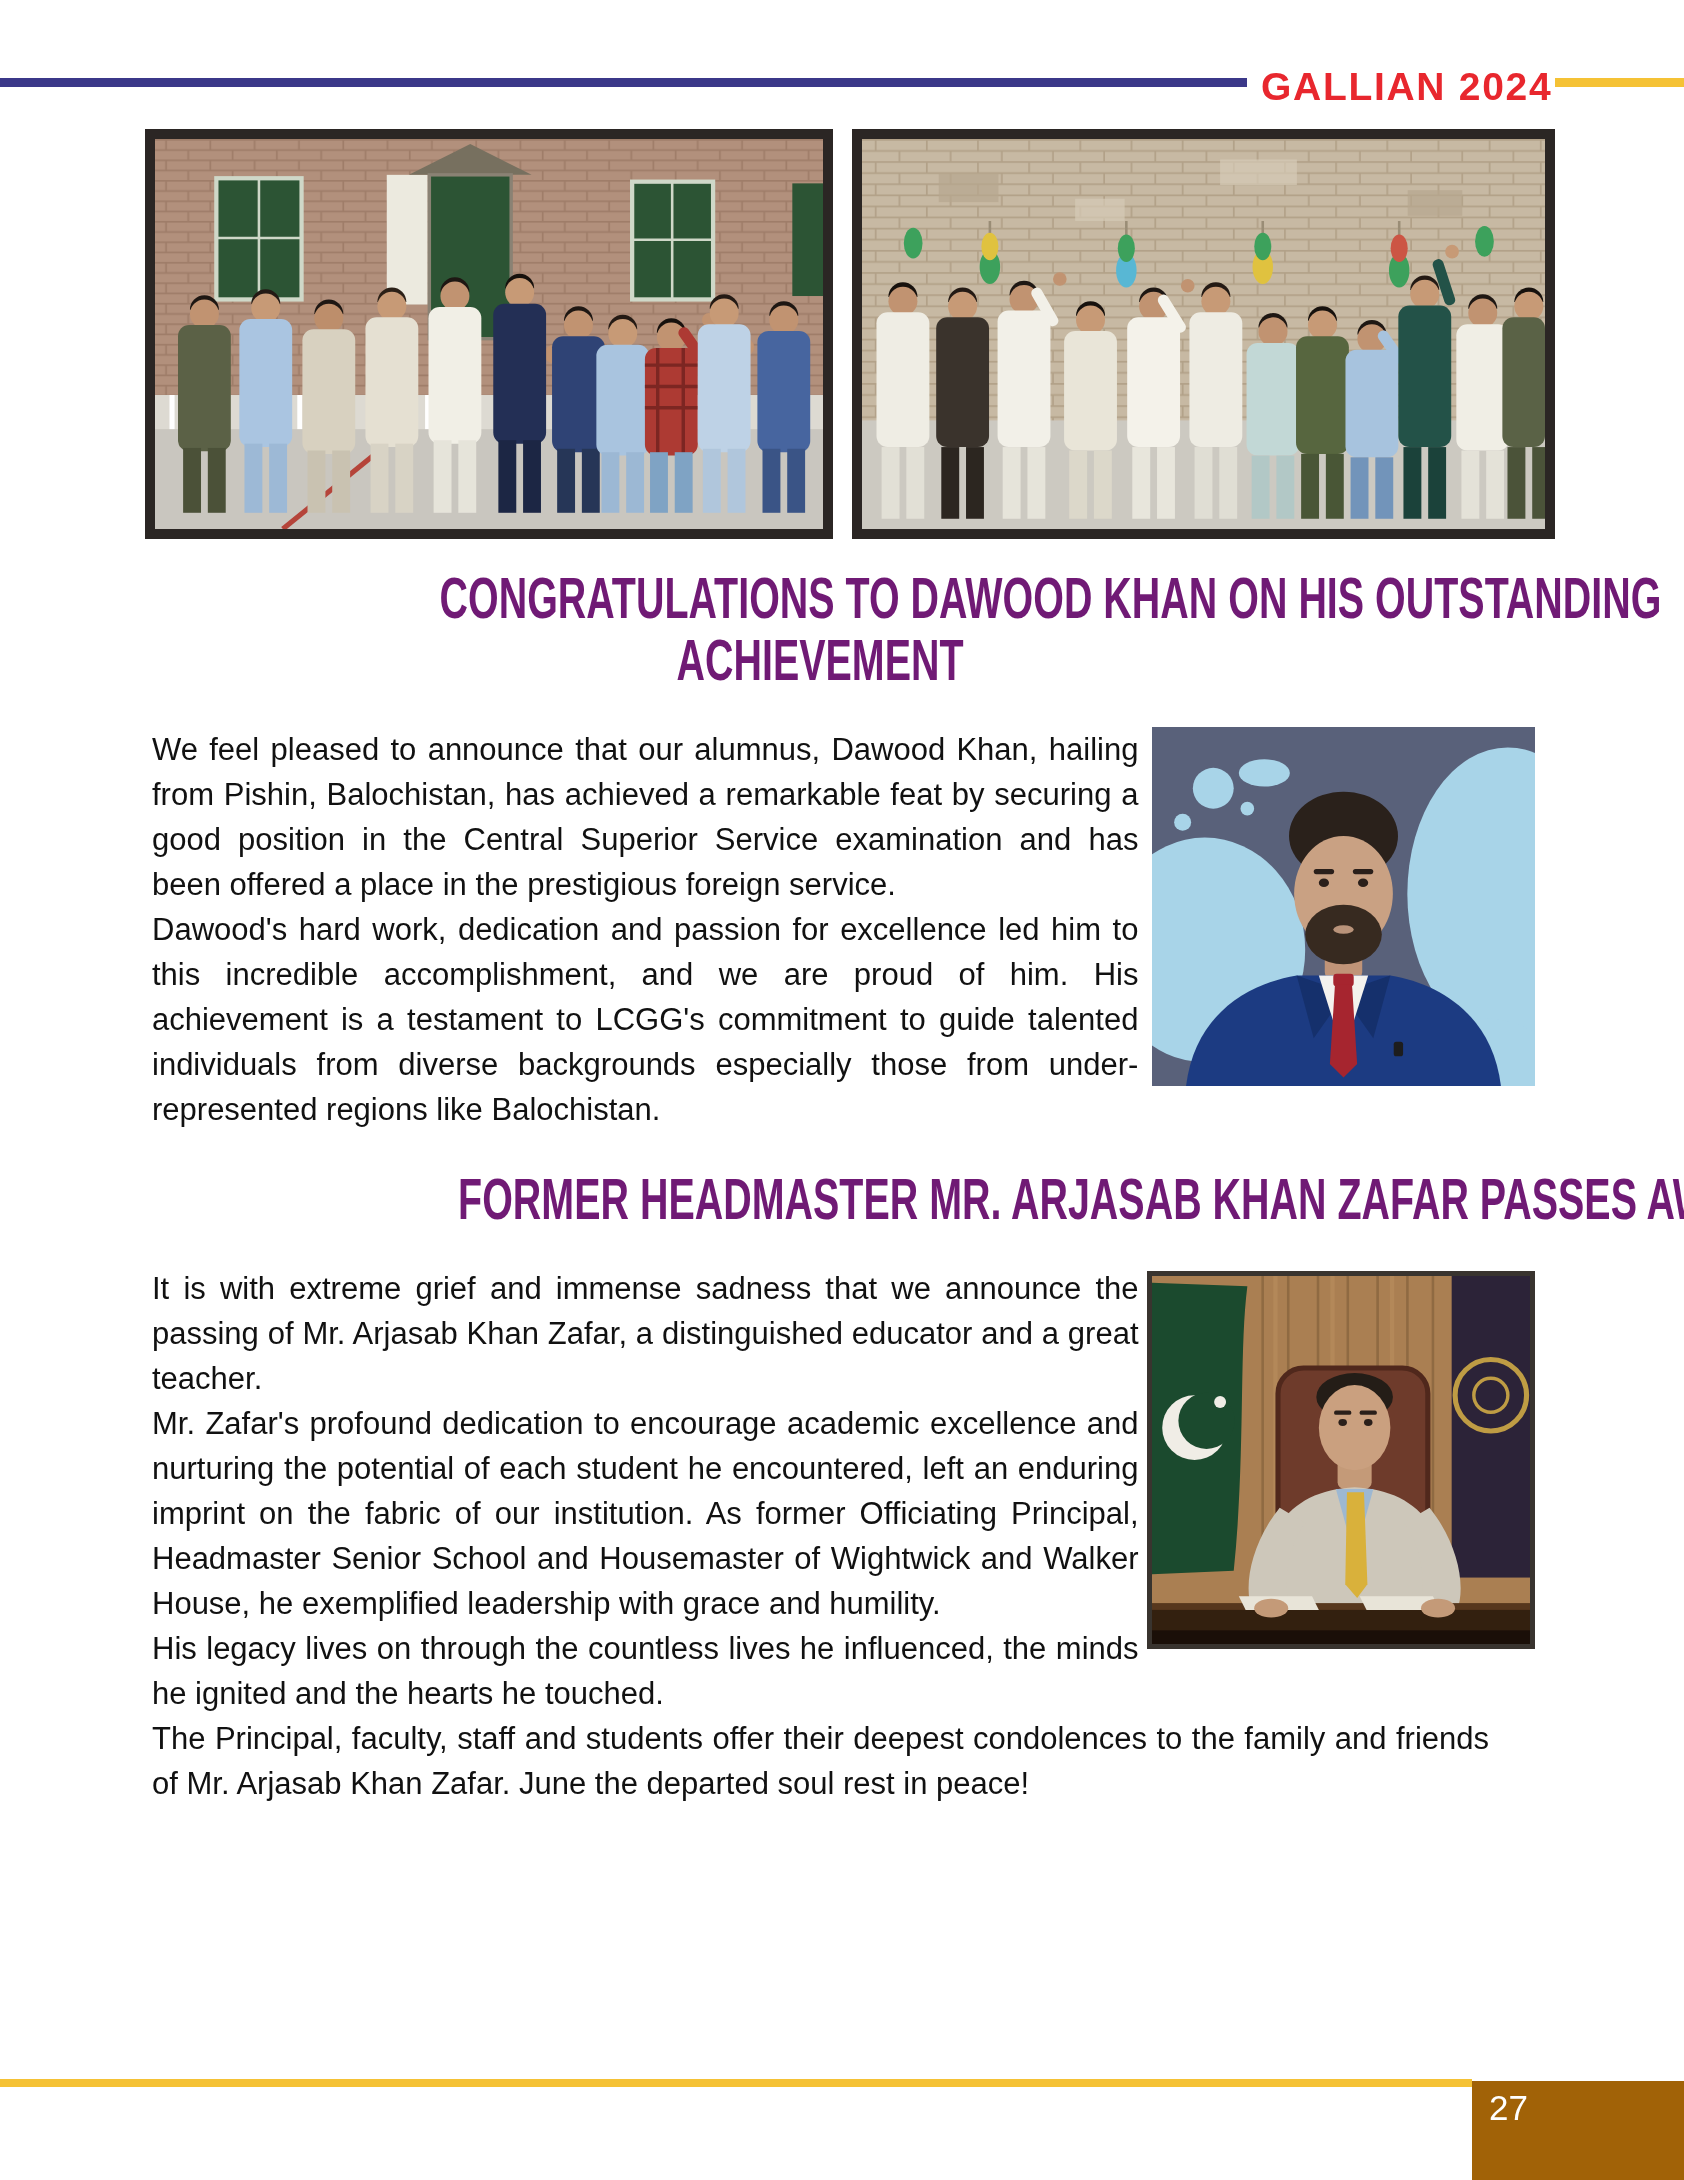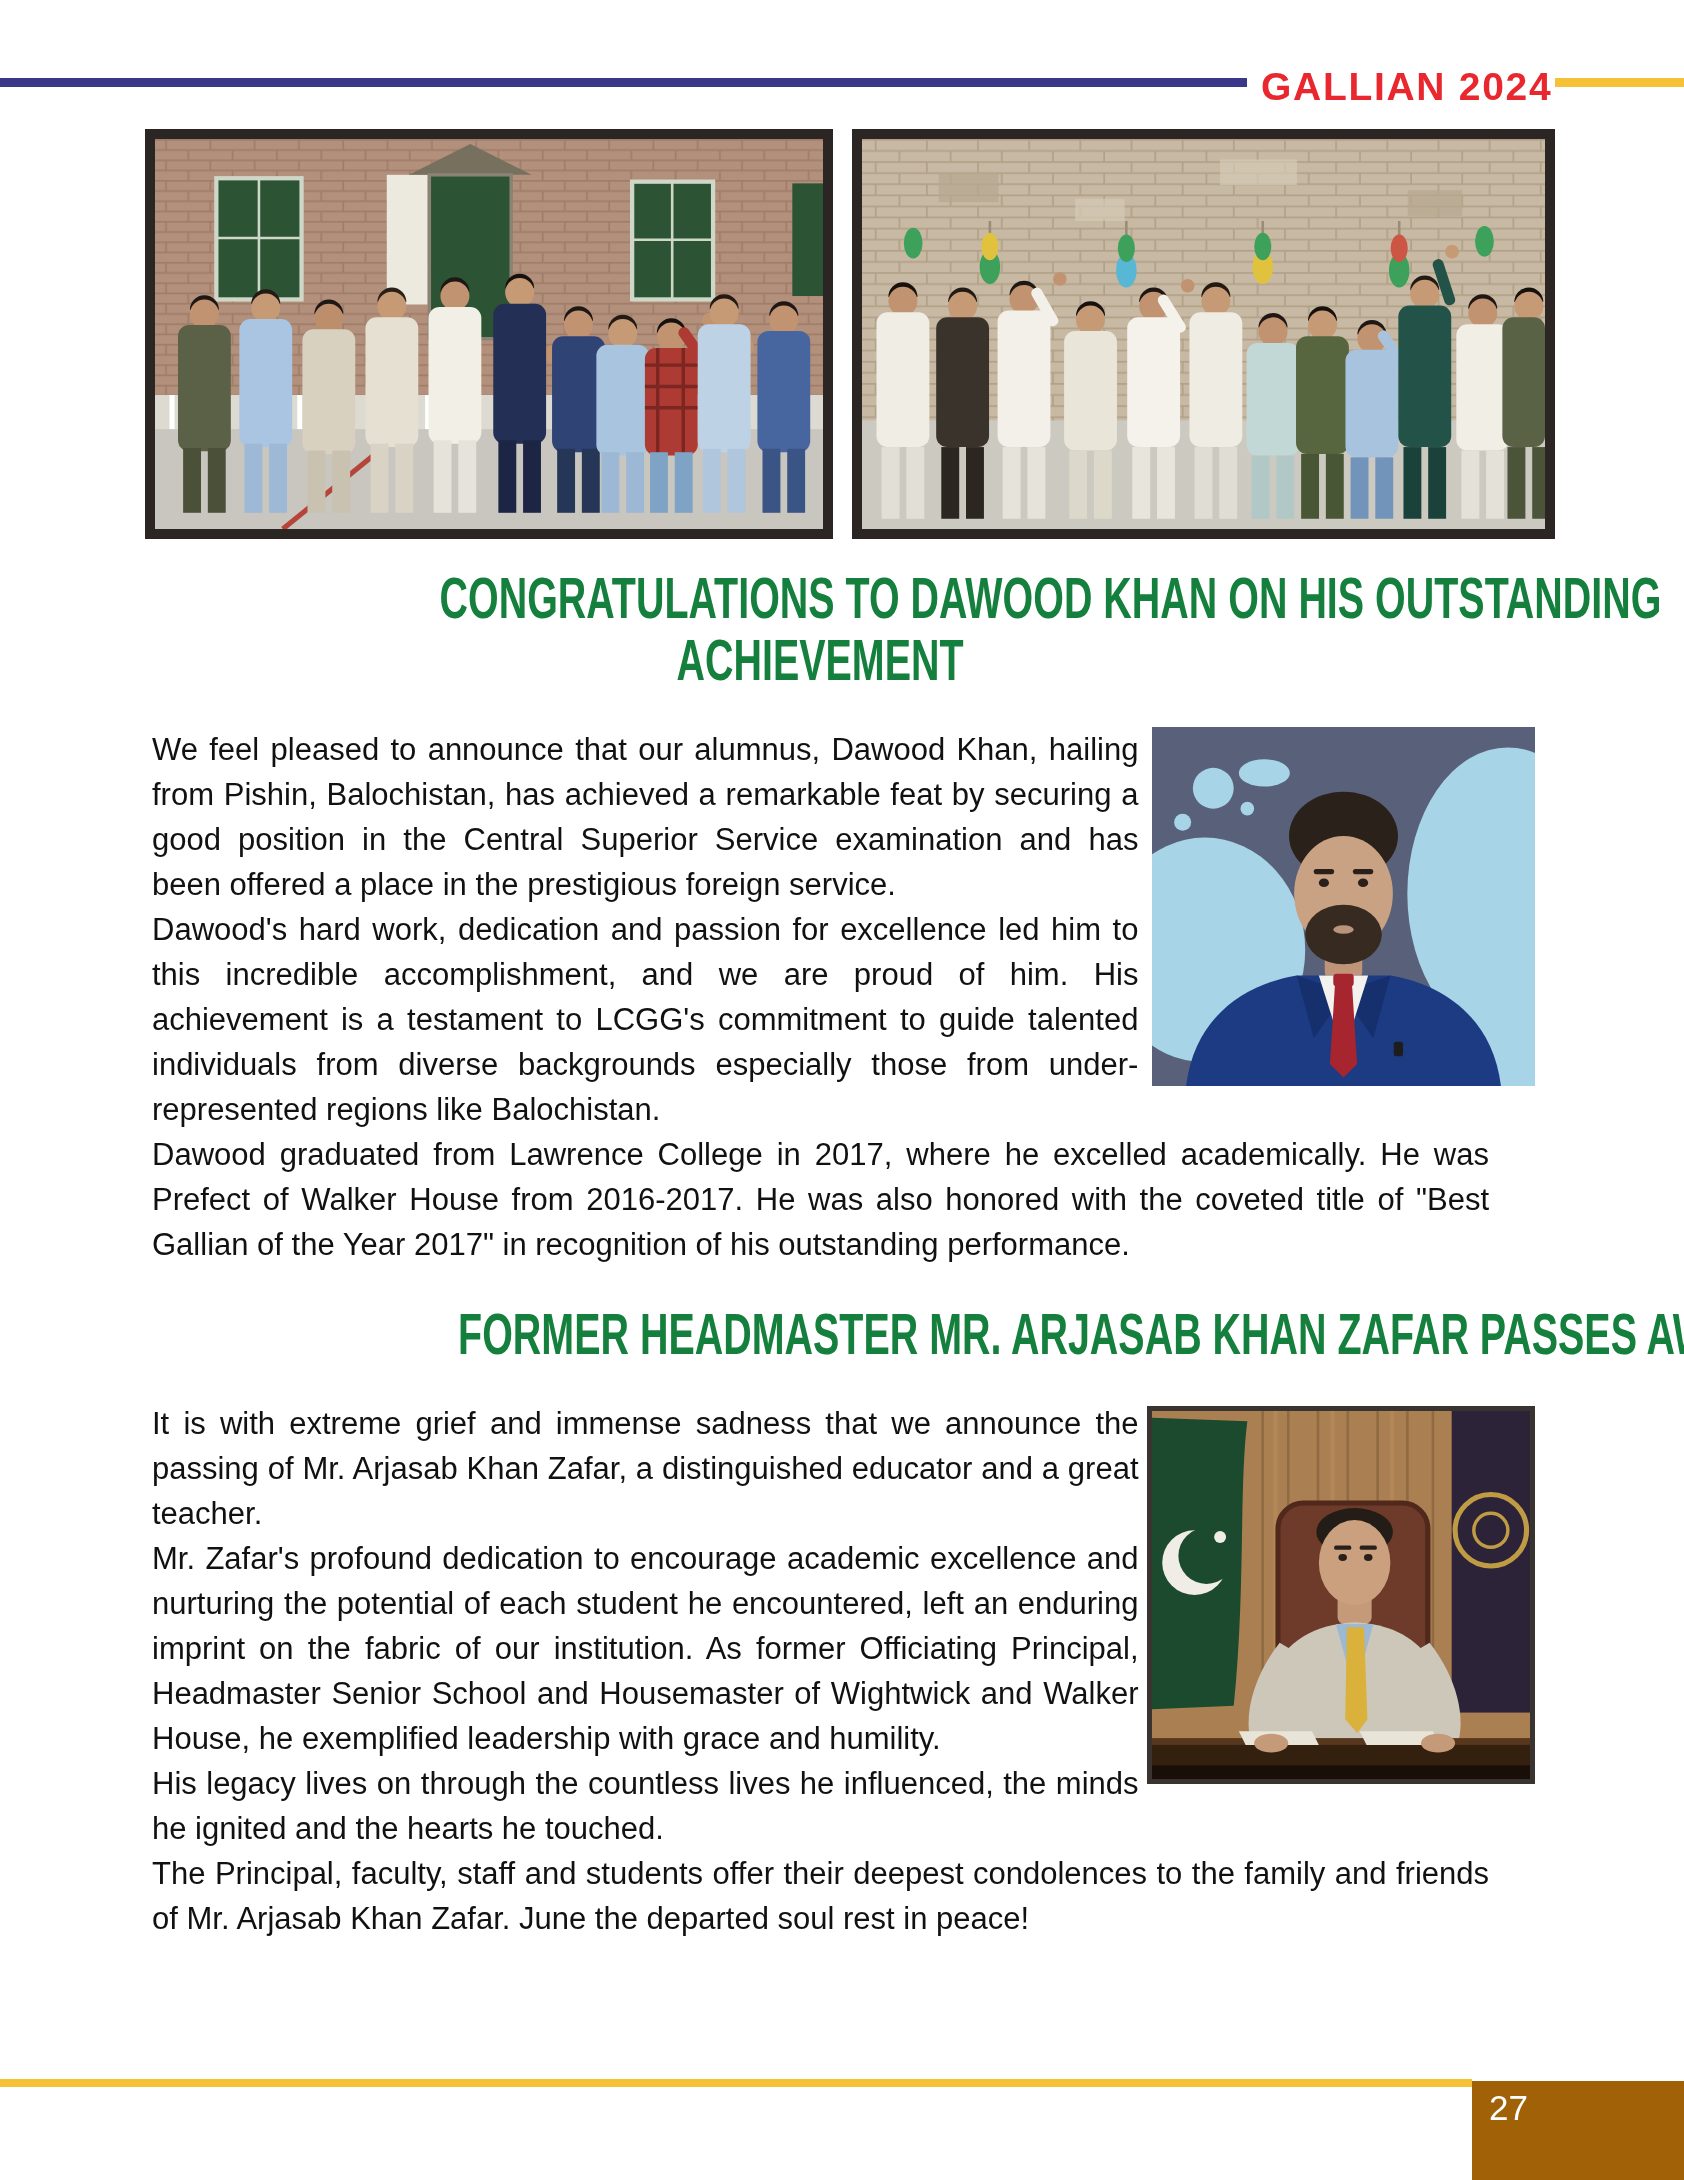--- a/index.html
+++ b/index.html
@@ -18,21 +18,21 @@
 
   
   .photo-frame { position:absolute; top:129px; border:10.2px solid #2b2624; box-sizing:border-box; background:#c9c6bf; }
   .photo-left  { left:145px;  width:688px; height:410px; }
   .photo-right { left:852px; width:703px; height:410px; }
   .photo-frame svg, .portrait svg { display:block; width:100%; height:100%; }
 
   
   .content { position:absolute; left:152px; top:567px; width:1337px; }
 
-  .headline { text-align:center; font-weight:bold; color:#15803d; margin:0; }
+  .headline { text-align:center; font-weight:bold; color:#701a75; margin:0; }
   .headline .hl-line { display:block; line-height:62px; font-size:58px; white-space:nowrap; }
   .headline .hl-inner { display:inline-block; transform:scaleX(.68); transform-origin:50% 50%; }
   .headline-1 { margin-bottom:8.5px; }
   .headline-2 { margin-top:36px; margin-bottom:19px; }
 
   .article-body { display:flow-root; font-size:31px; line-height:45px; text-align:justify; hyphens:manual;margin-top:36px; }
   .article-body p { margin:0; }
 
   .portrait { float:right; }
   .portrait-dawood { width:383px; height:359px; margin:0 -46px 25.6px 13.6px; }
@@ -326,21 +326,20 @@
             <polygon points="170,292 228,312 190,366" fill="#15306c"></polygon>
             <polygon points="280,292 222,312 260,366" fill="#15306c"></polygon>
             <polygon points="196,292 254,292 225,384" fill="#f4f2ee"></polygon>
             <rect x="213" y="290" width="24" height="15" rx="4" fill="#a6252f"></rect>
             <polygon points="215,303 235,303 241,396 225,412 209,396" fill="#a6252f"></polygon>
             <rect x="284" y="370" width="11" height="17" rx="3" fill="#1d1d1d"></rect>
           </svg>
         </figure>
         <p>We feel pleased to announce that our alumnus, Dawood Khan, hailing from Pishin, Balochistan, has achieved a remarkable feat by securing a good position in the Central Superior Service examination and has been offered a place in the prestigious foreign service.</p>
         <p>Dawood's hard work, dedication and passion for excellence led him to this incredible accomplishment, and we are proud of him. His achievement is a testament to LCGG's commitment to guide talented individuals from diverse backgrounds especially those from under-represented regions like Balochistan.</p>
-        <p>Dawood graduated from Lawrence College in 2017, where he excelled academically. He was Prefect of Walker House from 2016-2017. He was also honored with the coveted title of "Best Gallian of the Year 2017" in recognition of his outstanding performance.</p>
       </div>
     </section>
 
     <section>
       <h1 class="headline headline-2">
         <span class="hl-line"><span class="hl-inner">FORMER HEADMASTER MR. ARJASAB KHAN ZAFAR PASSES AWAY</span></span>
       </h1>
       <div class="article-body">
         <figure class="portrait portrait-zafar" aria-label="Portrait of Mr. Arjasab Khan Zafar seated at an office desk in a light grey suit with yellow tie, Pakistan flag beside him">
           <svg viewBox="0 0 444 432" preserveAspectRatio="none">

